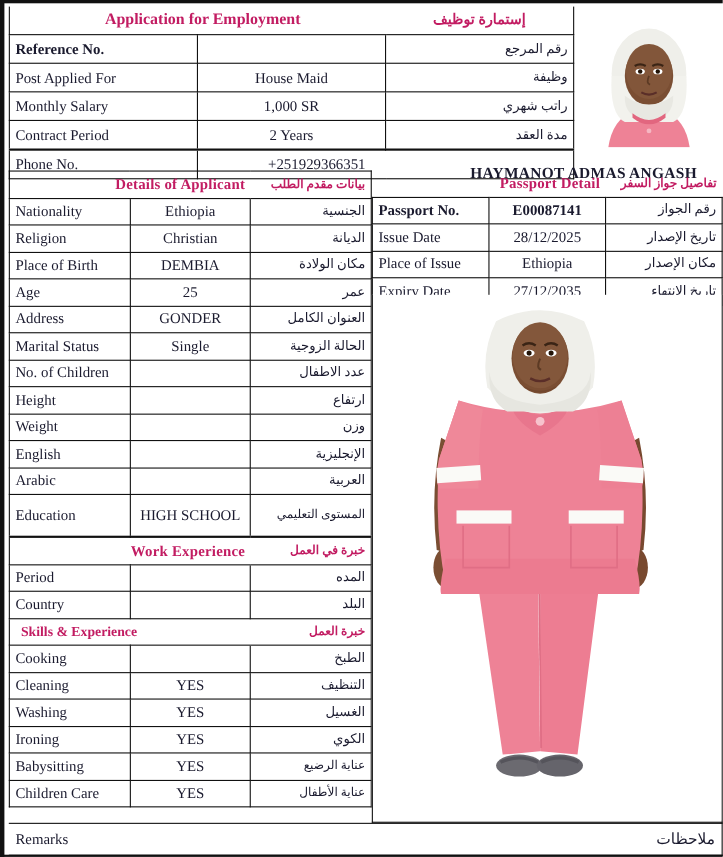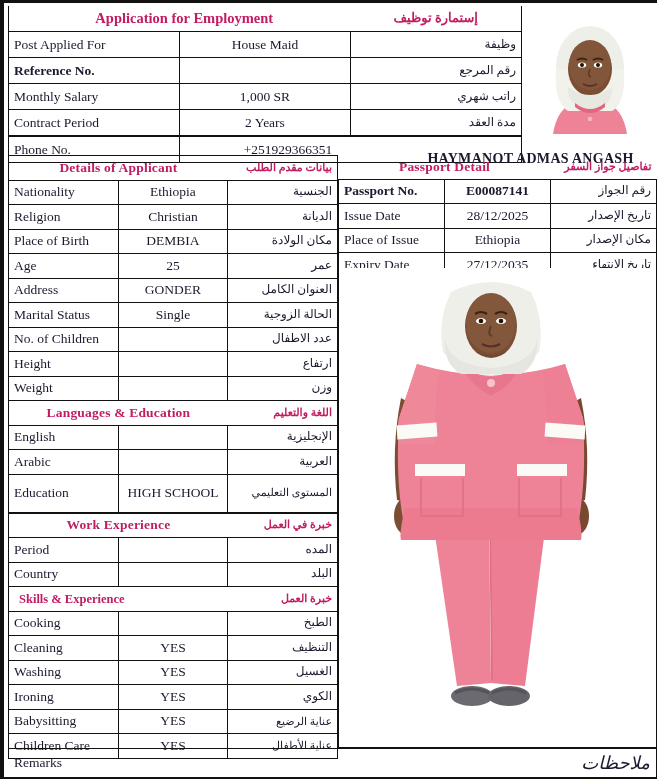--- a/index.html
+++ b/index.html
@@ -25,21 +25,21 @@
     font-size:13.5px;
     padding:1px 5px;
     vertical-align:middle;
     line-height:1.15;
     font-family:"Liberation Serif","DejaVu Serif",serif;
   }
   .ar{ direction:rtl; text-align:right; font-size:12px; unicode-bidi:embed; }
   .ctr{text-align:center;}
   .bold{font-weight:bold;}
   .accent{color:#C21C62;font-weight:bold;}
-  .sect{ text-align:center; font-size:13.5px;margin-left:48px; }
+  .sect{ text-align:right; font-size:13.5px;margin-left:48px; }
   .sect .accent{letter-spacing:.2px;}
   .nb-l{border-left:none;} .nb-r{border-right:none;}
   .noborder{border:none;}
 
   
   #top-table{position:absolute;left:4px;top:3px;width:514px;}
   #top-table td{height:23px;}
   #top-table .lbl{width:135px;}
   #top-table .val{width:250px;}
   #top-table .arb{width:127px;}
@@ -88,49 +88,49 @@
   }
 
   
   #remarks-row{
     position:absolute;left:4px;top:745px;width:649px;height:30px;
     box-sizing:border-box;
     border-top:1px solid #111;border-bottom:1px solid #111;border-right:1px solid #111;
     display:flex;align-items:center;justify-content:space-between;
     padding:0 6px;font-size:13.5px;
   }
-  #remarks-row .ar{font-size:18px;font-style:italic;}
+  #remarks-row .ar{font-size:14px;}
 
   .photo-svg{display:block;}
 </style>
 </head>
 <body>
 
 <div class="page">
 
   <table id="top-table">
     <tbody>
         <tr class="banner">
       <td colspan="2" class="nb-r" style="padding-left:14px;text-align:center;">
         <span class="accent banner-en">Application for Employment</span>
       </td>
       <td class="nb-l ar ctr">
         <span class="accent banner-ar">إستمارة توظيف</span>
       </td>
     </tr>
 
     <tr>
+      <td class="lbl bold">Reference No.</td>
+      <td class="val ctr"></td>
+      <td class="arb ar">رقم المرجع</td>
+    </tr>
+    <tr>
       <td class="lbl">Post Applied For</td>
       <td class="val ctr">House Maid</td>
       <td class="arb ar">وظيفة</td>
-    </tr>
-    <tr>
-      <td class="lbl bold">Reference No.</td>
-      <td class="val ctr"></td>
-      <td class="arb ar">رقم المرجع</td>
     </tr>
     <tr>
       <td class="lbl">Monthly Salary</td>
       <td class="val ctr">1,000 SR</td>
       <td class="arb ar">راتب شهري</td>
     </tr>
     <tr>
       <td class="lbl">Contract Period</td>
       <td class="val ctr">2 Years</td>
       <td class="arb ar">مدة العقد</td>
@@ -226,28 +226,20 @@
       <td class="lbl">Height</td>
       <td class="val ctr"></td>
       <td class="arb ar">ارتفاع</td>
     </tr>
     <tr>
       <td class="lbl">Weight</td>
       <td class="val ctr"></td>
       <td class="arb ar">وزن</td>
     </tr>
 
-    <tr>
-      <td colspan="2" class="sect nb-r">
-        <span class="accent">Languages &amp; Education</span>
-      </td>
-      <td class="nb-l ar">
-        <span class="accent" style="font-size:11px;">اللغة والتعليم</span>
-      </td>
-    </tr>
     <tr>
       <td class="lbl">English</td>
       <td class="val ctr"></td>
       <td class="arb ar">الإنجليزية</td>
     </tr>
     <tr>
       <td class="lbl">Arabic</td>
       <td class="val ctr"></td>
       <td class="arb ar">العربية</td>
     </tr>

